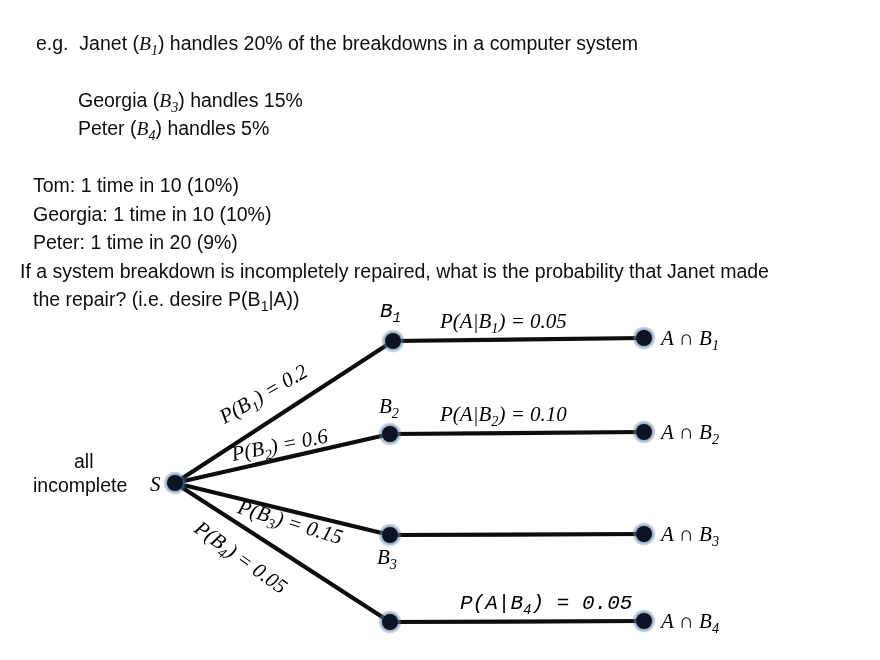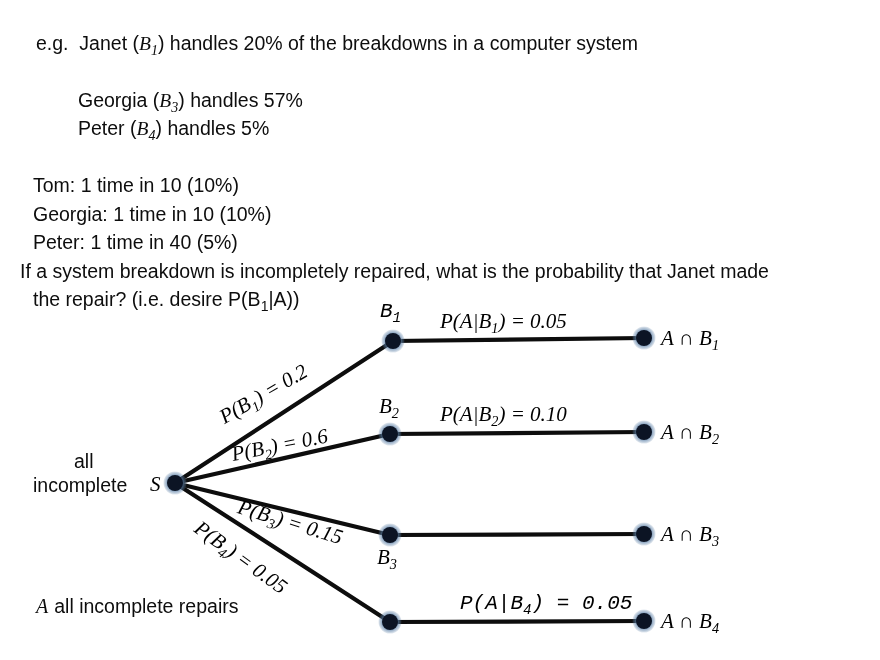--- a/index.html
+++ b/index.html
@@ -84,33 +84,33 @@
 <body>
 
 <div id="page">
 
   <div class="stmt" style="left:36px; top:34px;">
     <span>e.g.&nbsp; Janet (</span><span class="mathit">B<sub>1</sub></span><span>) handles 20% of the breakdowns in a computer system</span>
   </div>
 
 
   <div class="stmt" style="left:78px; top:91px;">
-    <span>Georgia (</span><span class="mathit">B<sub>3</sub></span><span>) handles 57%</span>
+    <span>Georgia (</span><span class="mathit">B<sub>3</sub></span><span>) handles 15%</span>
   </div>
 
   <div class="stmt" style="left:78px; top:119px;">
     <span>Peter (</span><span class="mathit">B<sub>4</sub></span><span>) handles 5%</span>
   </div>
 
 
   <div class="stmt" style="left:33px; top:176px;">Tom: 1 time in 10 (10%)</div>
 
   <div class="stmt" style="left:33px; top:205px;">Georgia: 1 time in 10 (10%)</div>
 
-  <div class="stmt" style="left:33px; top:233px;">Peter: 1 time in 40 (5%)</div>
+  <div class="stmt" style="left:33px; top:233px;">Peter: 1 time in 20 (9%)</div>
 
   <div class="stmt" style="left:20px; top:262px;">If a system breakdown is incompletely repaired, what is the probability that Janet made</div>
 
   <div class="stmt" style="left:33px; top:290px;">
     <span>the repair? (i.e. desire P(</span><span class="upr">B<sub>1</sub></span><span>|A))</span>
   </div>
 
   <svg id="tree" viewBox="0 0 880 660" xmlns="http://www.w3.org/2000/svg">
     <defs>
       <radialGradient id="halo" cx="50%" cy="50%" r="50%">
@@ -170,23 +170,20 @@
         <circle cx="644" cy="621" r="11.5" fill="url(#halo)"></circle>
         <circle cx="644" cy="621" r="8" fill="#0c1424"></circle>
       </g>
     </g>
   </svg>
 
   <div class="lbl-sans" style="left:74px; top:450px;">all</div>
   <div class="lbl-sans" style="left:33px; top:474px;">incomplete</div>
   <div class="lbl" style="left:150px; top:472px;">S</div>
 
-  <div class="lbl-sans" style="left:36px; top:595px;">
-    <span class="mathit" style="font-size:20px;">A</span><span style="margin-left:6px;">all incomplete repairs</span>
-  </div>
 
   <div class="lbl" style="left:380px; top:300px;font-family:Liberation Mono, monospace;">B<sub>1</sub></div>
   <div class="lbl" style="left:379px; top:394px;">B<sub>2</sub></div>
   <div class="lbl" style="left:377px; top:545px;">B<sub>3</sub></div>
 
   <div class="branch-lbl" style="left:222px; top:406px; transform: rotate(-30deg);">P(B<sub>1</sub>) = 0.2</div>
 
   <div class="branch-lbl" style="left:232px; top:442px; transform: rotate(-11deg);">P(B<sub>2</sub>) = 0.6</div>
 
   <div class="branch-lbl" style="left:238px; top:494px; transform: rotate(17deg);">P(B<sub>3</sub>) = 0.15</div>

